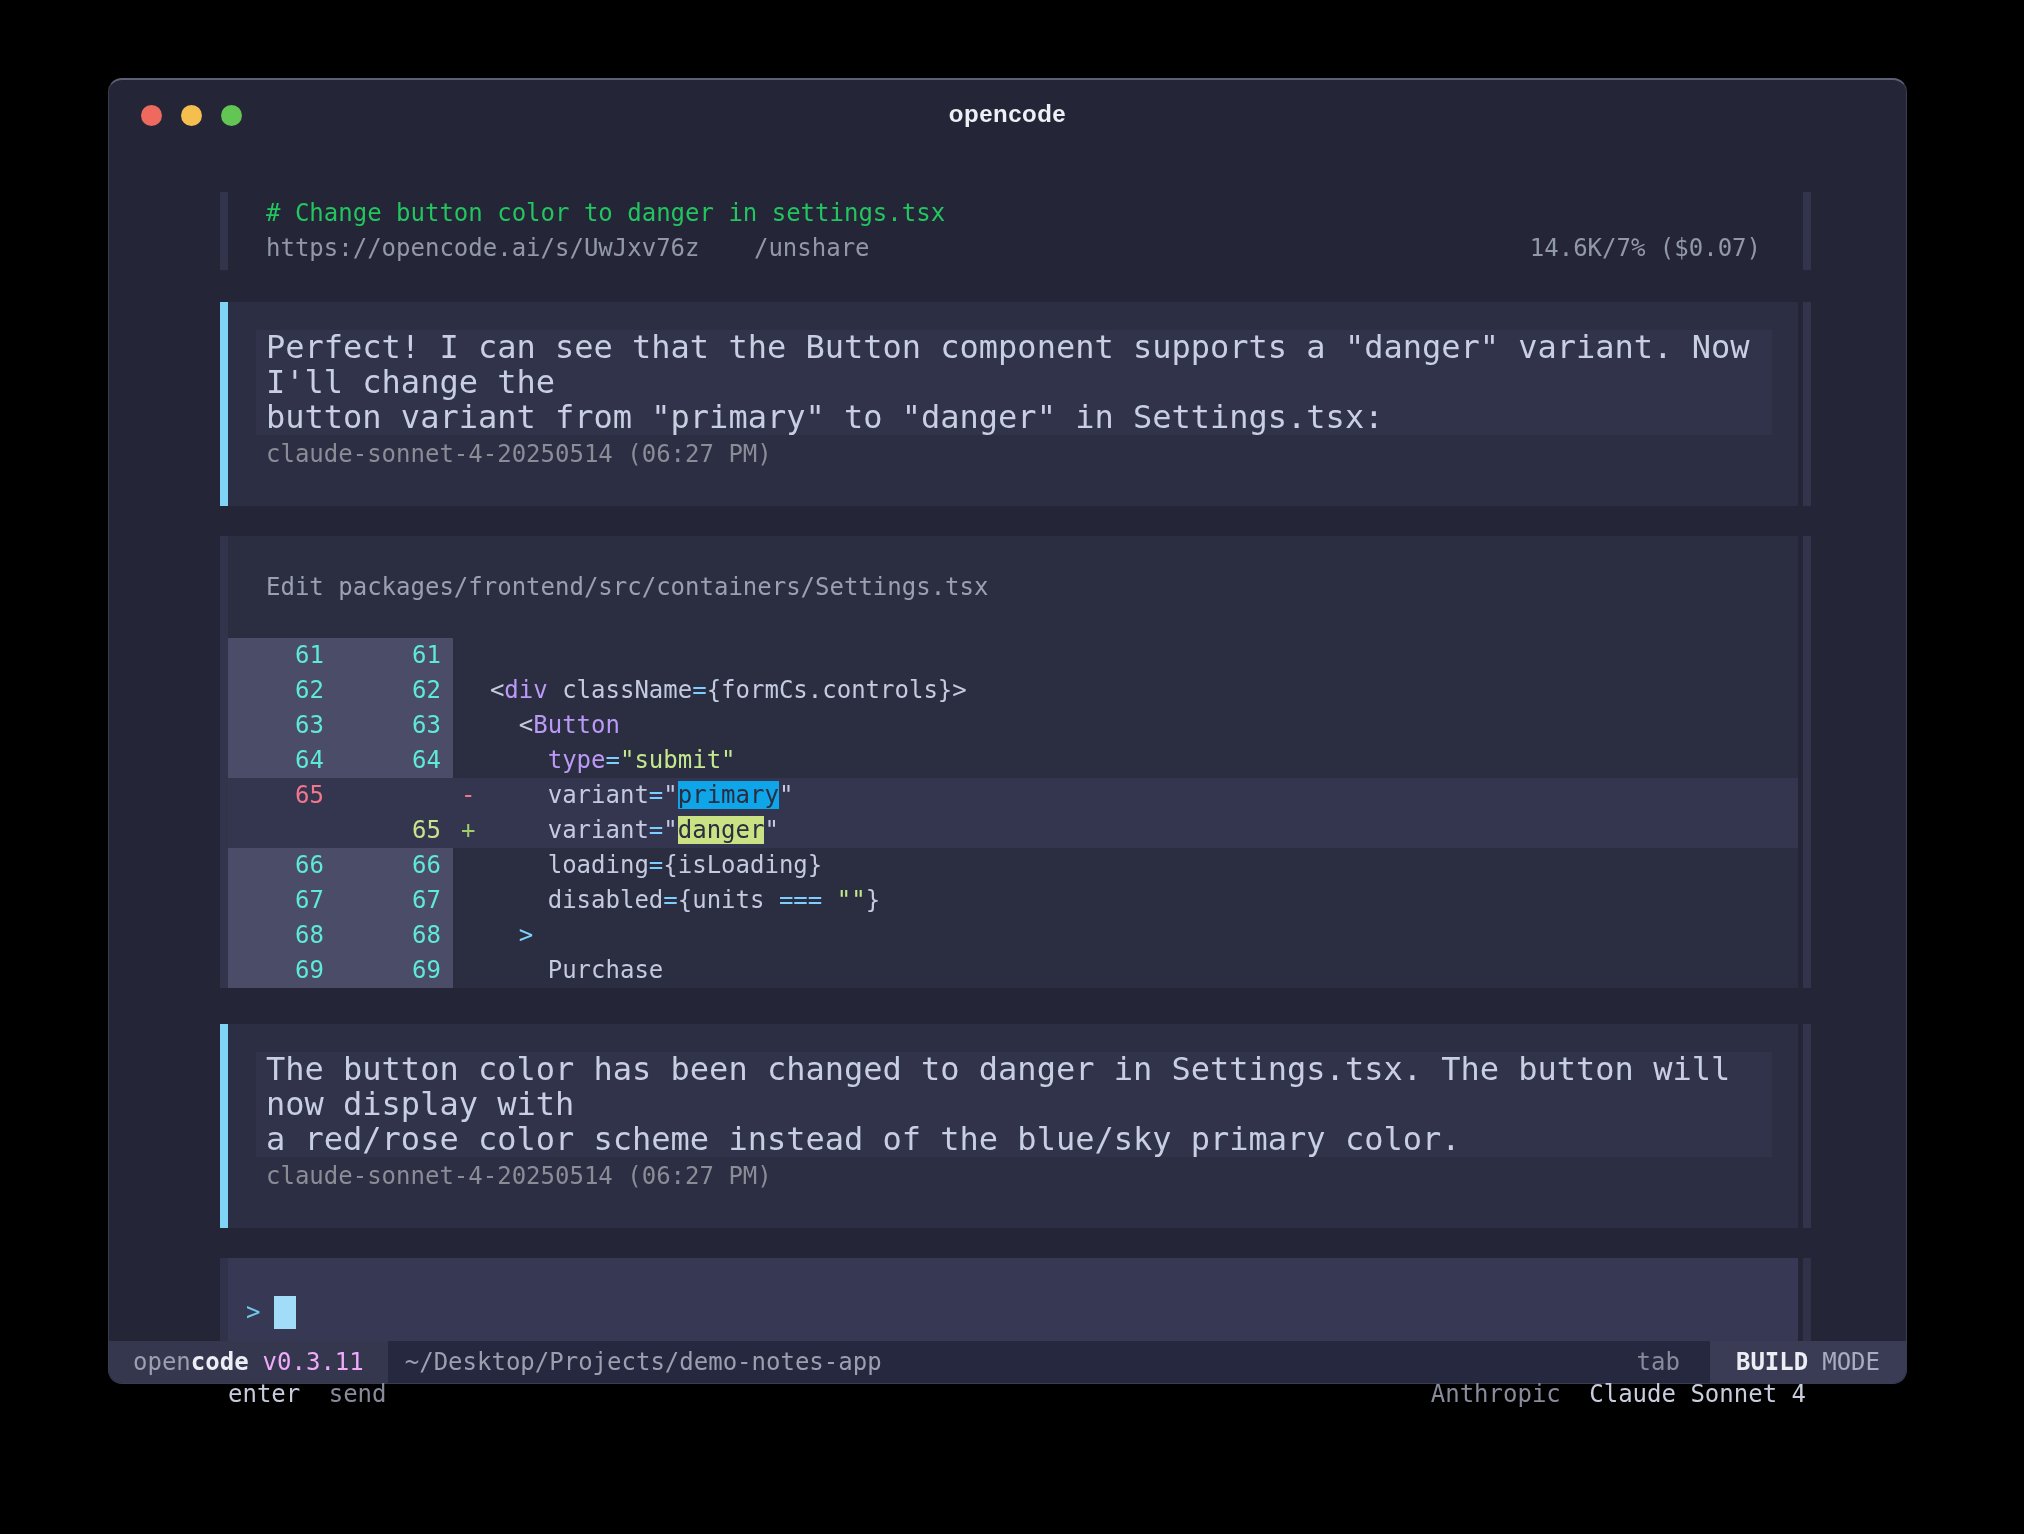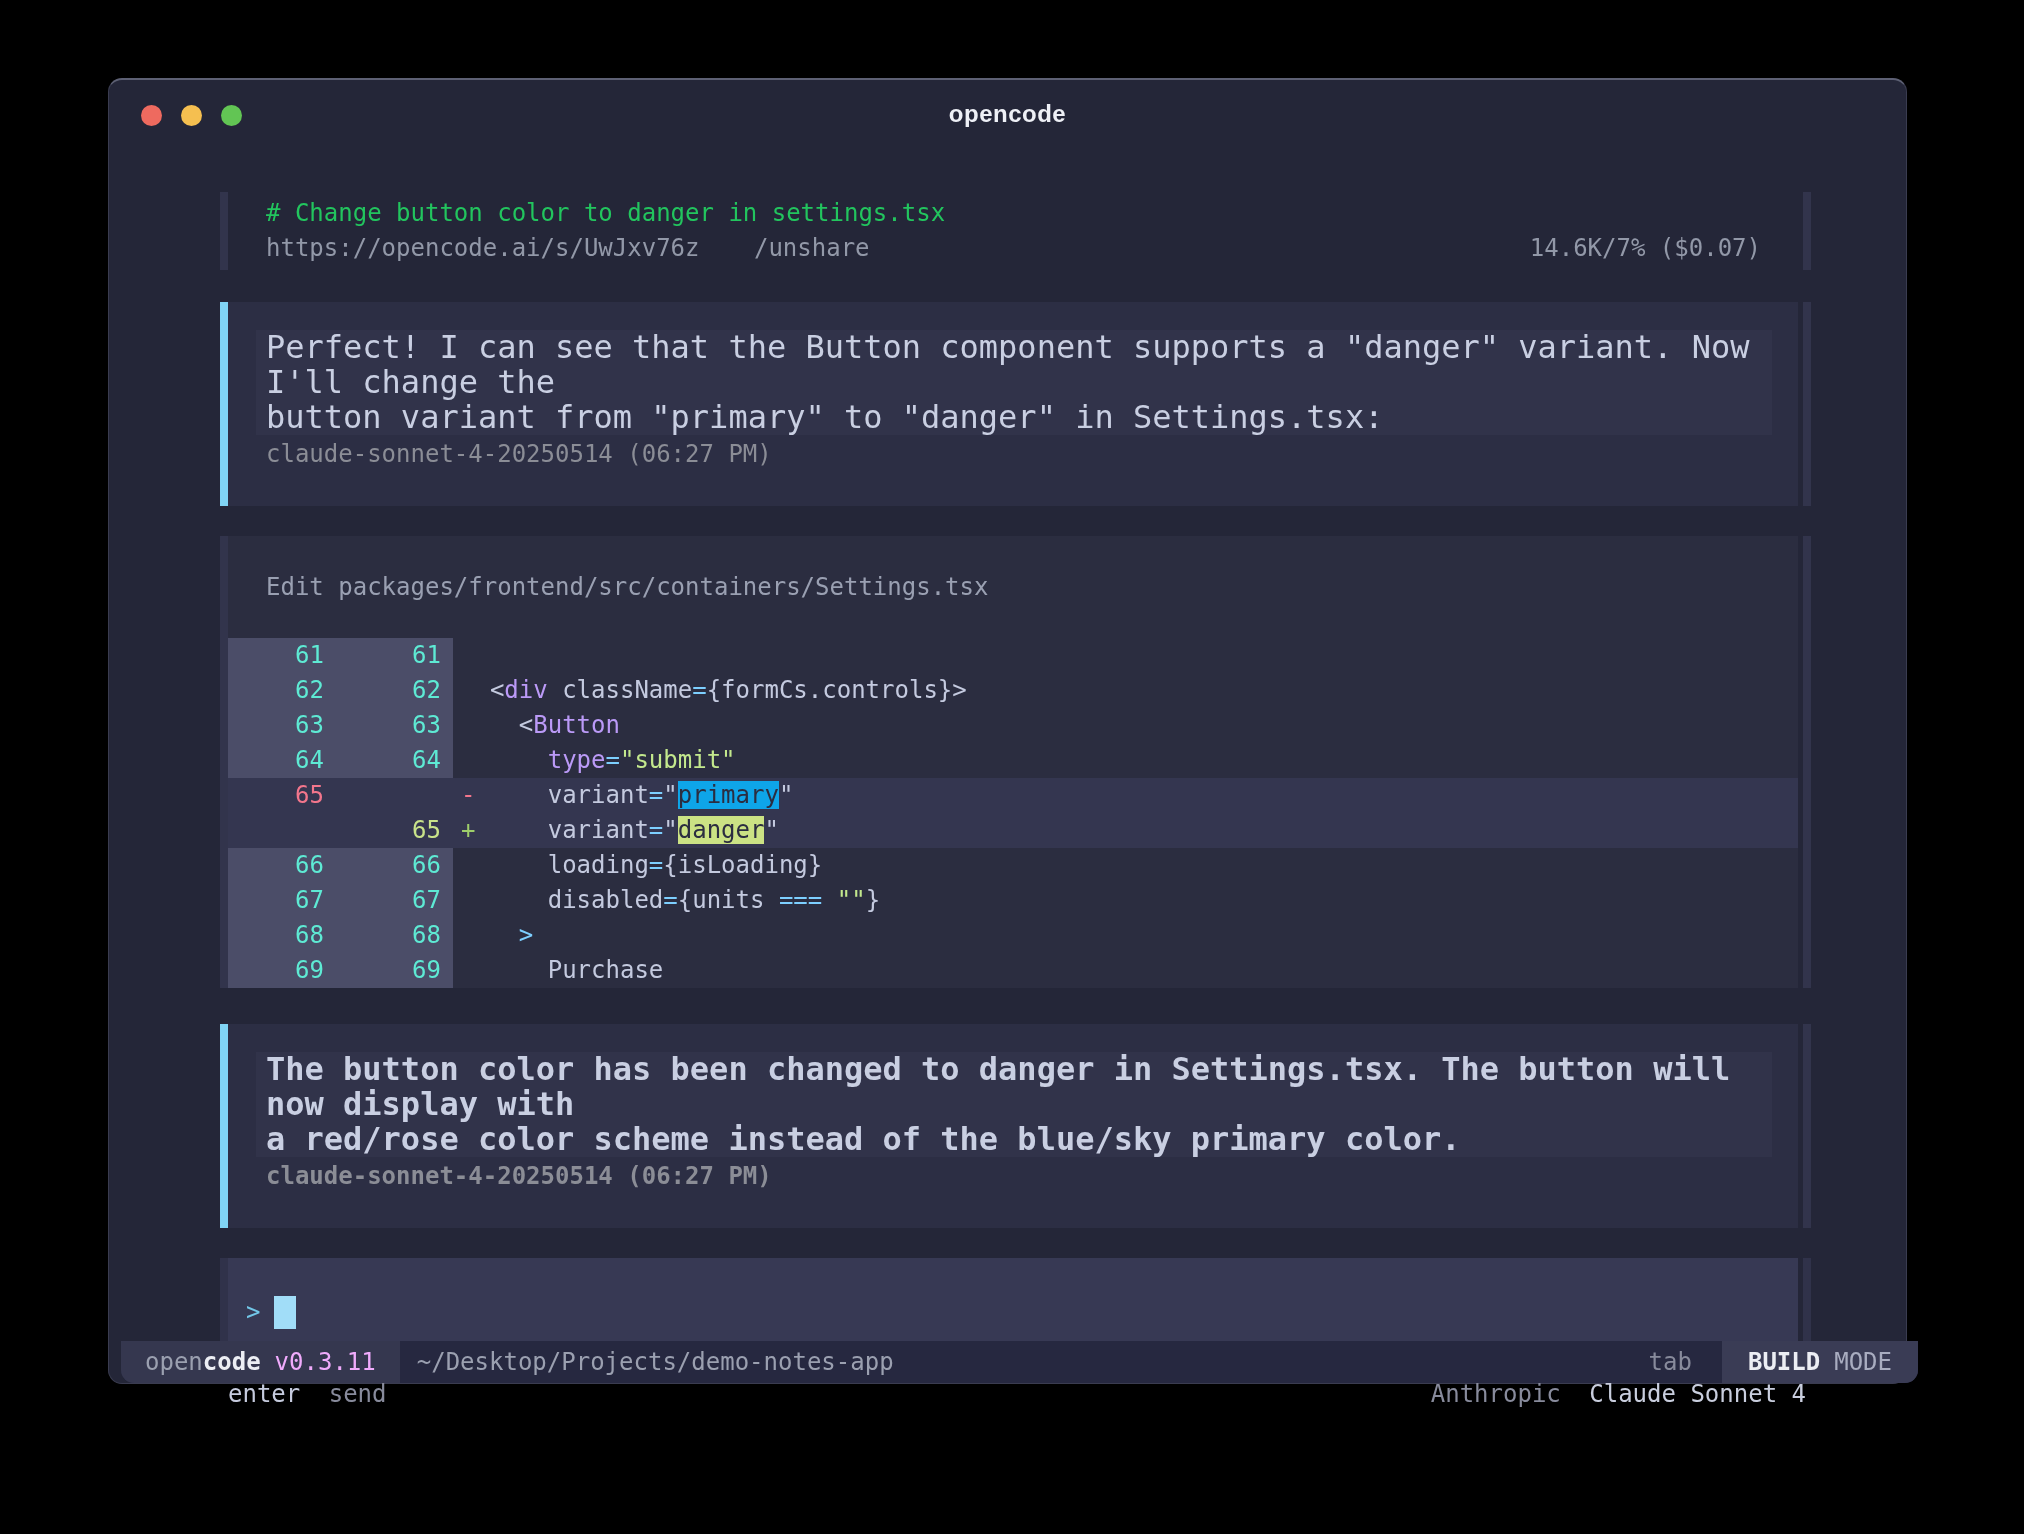--- a/index.html
+++ b/index.html
@@ -67,21 +67,21 @@
   .drow.del .mark { color:#f3768c; }
   .drow.add .mark { color:#9ece6a; }
   .s-fg { color:#c4cadf; }
   .s-violet { color:#bb9af7; }
   .s-cyan { color:#7dcfff; }
   .s-green { color:#c3e88d; }
   .s-dhl { background:#0ea5e9; color:#2b2d40; }
   .s-ahl { background:#cbe284; color:#2b2d40; }
 
   
-  .msg2 { margin-top:36px;font-weight:bold; }
+  .msg2 { margin-top:36px; }
 
   
   .inputsec { margin-top:30px; height:110px; }
   .inputsec .rail { background:#30324a; }
   .inputsec .rail-r { background:#30324a; }
   .inputsec .sec-body { background:#373954; padding:37px 0 0 18px; }
   .prompt-line { font-size:24px; line-height:35px; display:flex; align-items:center; }
   .prompt-char { color:#72c7e8; }
   .cursor { width:22px; height:33px; background:#a1ddf8; margin-left:14px; }
 
@@ -90,21 +90,21 @@
     margin:8px 0 0 119px; width:1578px; display:flex; justify-content:space-between;
     font-size:24px; line-height:36px;
   }
   .hint-key { color:#c6cbde; }
   .hint-act { color:#888b9c; margin-left:14px; }
   .provider { color:#888b9c; }
   .model { color:#c9cede; margin-left:14px; }
 
   
   .statusbar {
-    position:absolute; left:12px; bottom:0; width:100%; height:42px;
+    position:absolute; left:0; bottom:0; width:100%; height:42px;
     background:#262840; border-radius:0 0 13px 13px;
     display:flex; align-items:stretch; font-size:24px;
   }
   .sb-app {
     background:#35374f; border-radius:0 0 0 13px;
     display:flex; align-items:center; padding:0 24px;
   }
   .sb-open { color:#9ba0b0; }
   .sb-code { color:#eceef4; font-weight:bold; }
   .sb-ver { color:#f0abfc; margin-left:14px; }

